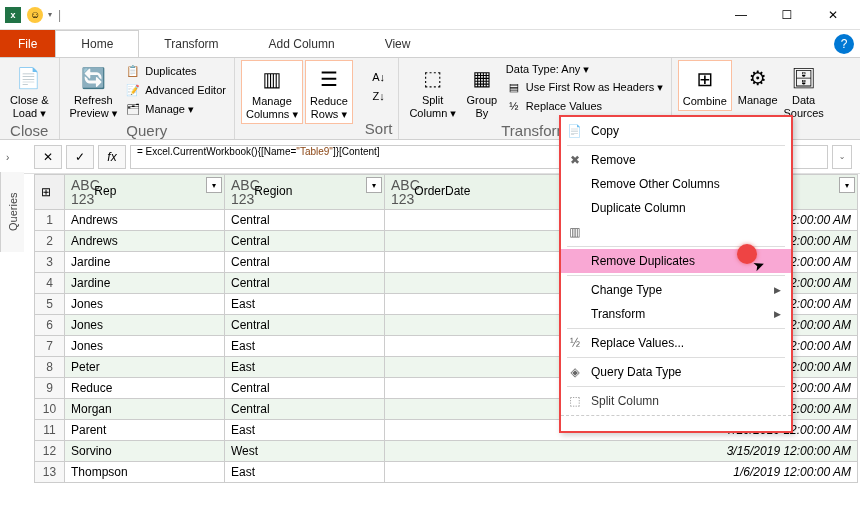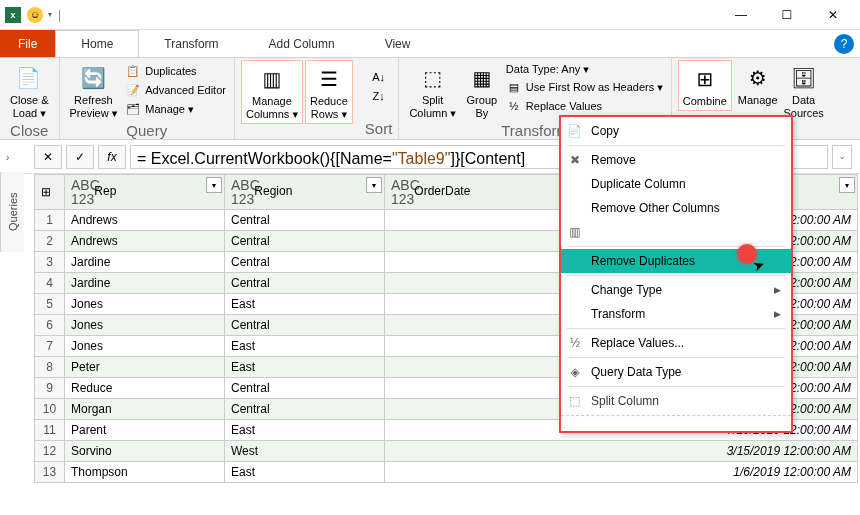--- a/index.html
+++ b/index.html
@@ -32,21 +32,21 @@
 .ribbtn.hl { background: #fff; border: 1px solid #fbbfa0; }
 .ribbtn .ico { width: 32px; height: 32px; display: flex; align-items: center; justify-content: center; font-size: 20px; }
 .ribbtn .lbl { font-size: 11px; }
 .ribsmall { display: flex; align-items: center; gap: 4px; padding: 1px 2px; font-size: 11px; white-space: nowrap; }
 .ribsmall .sico { width: 16px; height: 16px; display: flex; align-items: center; justify-content: center; font-size: 11px; }
 .stack { display: flex; flex-direction: column; gap: 1px; align-items: flex-start; padding-top: 2px; }
 
 
 .fxbar { height: 34px; display: flex; align-items: center; padding: 5px 8px 5px 34px; gap: 4px; font-size: 12px; border-bottom: 1px solid #e0e0e0; }
 .fxbar .fxbtn { width: 28px; height: 24px; border: 1px solid #ccc; display: flex; align-items: center; justify-content: center; background: #f8f8f8; }
-.fxbar .fxinput { flex: 1; height: 24px; border: 1px solid #ccc; padding: 0 6px; display: flex; align-items: flex-end; font-family: Consolas, monospace; font-size: 16px; }
+.fxbar .fxinput { flex: 1; height: 24px; border: 1px solid #ccc; padding: 0 6px; display: flex; align-items: flex-start; font-family: Consolas, monospace; font-size: 10px; }
 .fxbar .fxinput .hl { color: #8b4513; }
 .fxbar .exp { width: 20px; height: 24px; border: 1px solid #ccc; display: flex; align-items: center; justify-content: center; }
 
 
 .sidetab { position: absolute; left: 0; top: 172px; width: 24px; height: 80px; writing-mode: vertical-rl; transform: rotate(180deg); display: flex; align-items: center; justify-content: center; font-size: 11px; color: #444; border-right: 1px solid #d0d0d0; background: #f7f7f7; }
 .sidechev { position: absolute; left: 6px; top: 152px; font-size: 10px; color: #555; }
 
 
 .gridwrap { position: absolute; left: 34px; top: 174px; right: 2px; bottom: 0; overflow: hidden; }
 .grid { border-collapse: collapse; font-size: 12px; width: 100%; }
@@ -56,21 +56,21 @@
 .grid thead th .colfilter { position: absolute; right: 2px; top: 2px; width: 16px; height: 16px; border: 1px solid #aaa; background: #fff; display: flex; align-items: center; justify-content: center; font-size: 8px; }
 .grid thead th .typeico { display: inline-block; width: 20px; font-size: 14px; line-height: 1; color: #555; vertical-align: middle; }
 .grid tbody td.rownum { background: #f7f7f7; text-align: center; color: #555; width: 30px; }
 .grid tbody tr:nth-child(even) td.cell { background: #eef6ee; }
 .grid td.date { text-align: right; font-style: italic; }
 
 
 .ctxmenu { position: absolute; left: 559px; top: 115px; width: 234px; background: #fff; border: 2px solid #e44; box-shadow: 2px 2px 6px rgba(0,0,0,0.2); font-size: 12px; padding: 2px 0; z-index: 100; }
 .ctxmenu .mi { display: flex; align-items: center; height: 24px; padding: 0 10px 0 4px; gap: 6px; position: relative; }
 .ctxmenu .mi .mico { width: 20px; height: 18px; display: flex; align-items: center; justify-content: center; font-size: 12px; color: #666; }
-.ctxmenu .mi.hl { background: #14b8a6; }
+.ctxmenu .mi.hl { background: #f9a8d4; }
 .ctxmenu .msep { height: 1px; background: #ddd; margin: 2px 6px; }
 .ctxmenu .mi .sub { margin-left: auto; font-size: 9px; color: #555; }
 .ctxmenu .torn { height: 14px; background: #fff; border-top: 1px dashed #ccc; margin-top: 2px; }
 .ctxmenu .reddot { position: absolute; left: 176px; top: 127px; width: 20px; height: 20px; background: #e44; border-radius: 50%; box-shadow: 0 0 4px rgba(228,68,68,0.6); }
 .ctxmenu .cursor { position: absolute; left: 192px; top: 140px; font-size: 14px; color: #000; transform: rotate(-20deg); }
 
 .caret { font-size: 8px; color: #666; }
 </style>
 </head>
 <body>
@@ -347,25 +347,25 @@
       <span class="mico">📄</span>
       <span>Copy</span>
     </div>
   <div class="msep"></div>
   <div class="mi">
       <span class="mico">✖</span>
       <span>Remove</span>
     </div>
   <div class="mi">
       <span class="mico"></span>
+      <span>Remove Other Columns</span>
+    </div>
+  <div class="mi">
+      <span class="mico"></span>
       <span>Duplicate Column</span>
-    </div>
-  <div class="mi">
-      <span class="mico"></span>
-      <span>Remove Other Columns</span>
     </div>
   <div class="mi">
       <span class="mico">▥</span>
     </div>
   <div class="msep"></div>
   <div class="mi hl">
       <span class="mico"></span>
       <span>Remove Duplicates</span>
     </div>
   <div class="msep"></div>

